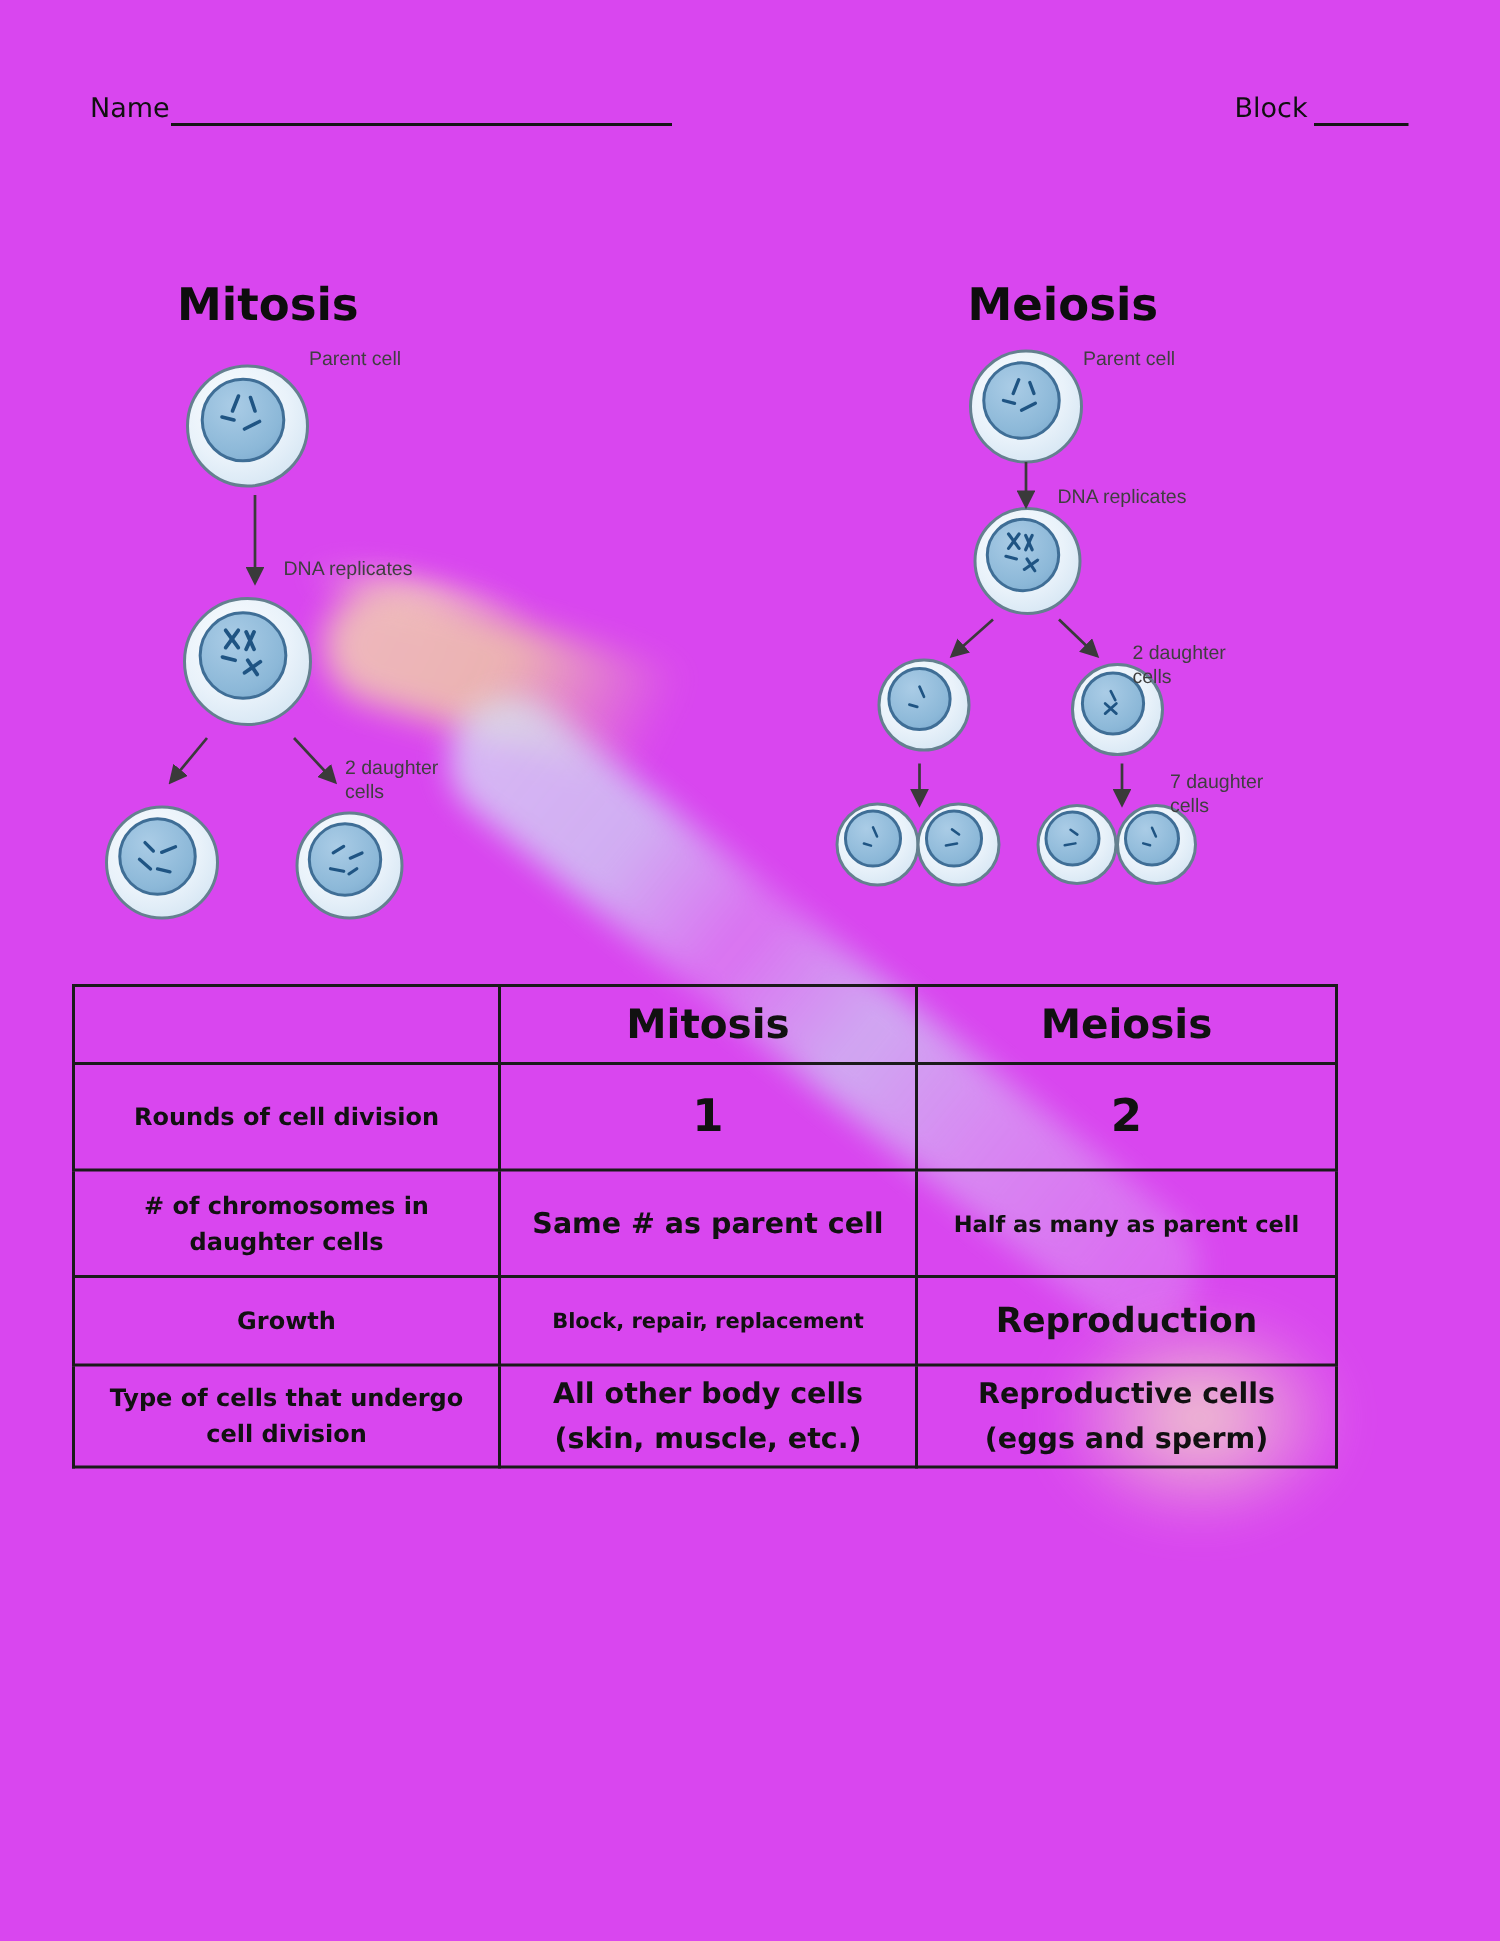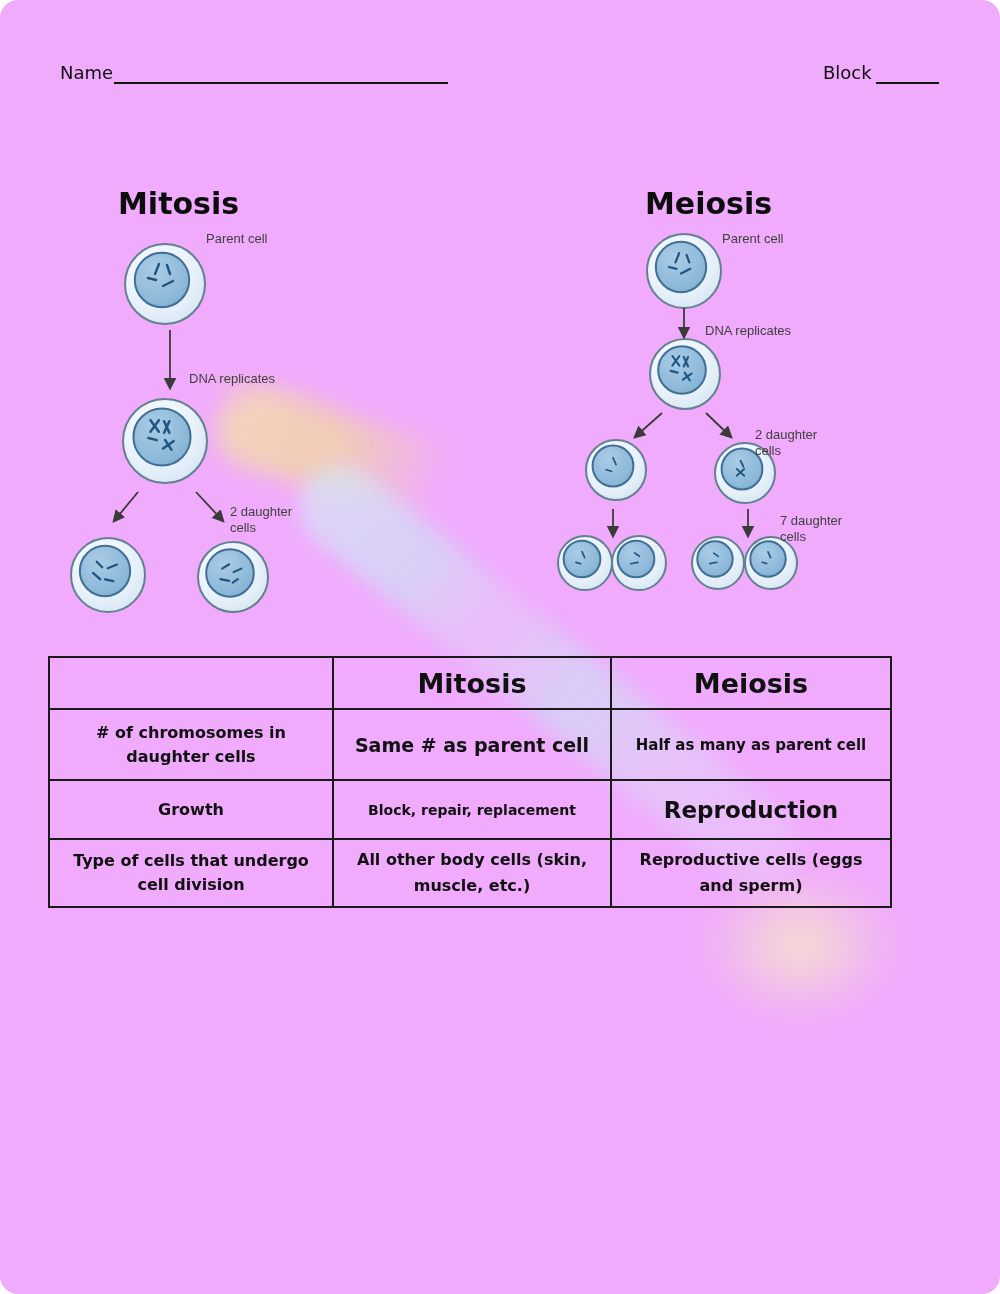--- a/index.html
+++ b/index.html
@@ -1,18 +1,18 @@
 <!DOCTYPE html>
 <html><head>
 <meta charset="utf-8">
 <style>
   html,body{margin:0;padding:0;background:#ffffff;}
   #page{
-    position:relative; width:1000px; height:1294px; background:#f0abfc;
-    font-family:"DejaVu Sans", sans-serif; color:#111; overflow:hidden;border-radius:18px;
+    position:relative; width:1000px; height:1294px; background:#d946ef;
+    font-family:"DejaVu Sans", sans-serif; color:#111; overflow:hidden;
   }
   
   .wm{position:absolute; z-index:0; pointer-events:none;}
   #wm-pink{left:200px; top:378px; width:160px; height:40px; border-radius:50%;
     background:radial-gradient(closest-side,#f3c3cb,rgba(243,195,203,0)); filter:blur(8px);
     transform:rotate(12deg); opacity:.8;}
   #wm-orange{left:212px; top:418px; width:270px; height:78px; border-radius:40px;
     background:linear-gradient(100deg,#f5ddab 10%,#f2d79e 45%,rgba(242,215,158,0) 85%);
     filter:blur(11px); transform:rotate(16deg); opacity:.75;}
   #wm-blue{left:335px; top:448px; width:620px; height:84px; border-radius:42px;
@@ -54,21 +54,21 @@
     border-collapse:collapse; table-layout:fixed;}
   #cmp-table td{border:2px solid #1a1a1a; text-align:center; vertical-align:middle;
     padding:2px 8px; background:transparent;}
   td.hd{font-size:27px; font-weight:bold; height:46px;}
   td.rl{font-size:16px; font-weight:bold; line-height:1.5;}
   td.num{font-size:30px; font-weight:bold;}
   td.vbig{font-size:19px; font-weight:bold;}
   td.vmed{font-size:15px; font-weight:bold;}
   td.vsm{font-size:14px; font-weight:bold;}
   td.vrep{font-size:23px; font-weight:bold;}
-  td.vbody{font-size:16px; font-weight:bold; line-height:1.6;}
+  td.vbody{font-size:19px; font-weight:bold; line-height:1.6;}
   .pad-row3 .rl{padding:0 40px;}
 </style>
 </head>
 <body>
 
 <div id="page">
 
   <div class="wm" id="wm-pink"></div>
   <div class="wm" id="wm-orange"></div>
   <div class="wm" id="wm-blue"></div>
@@ -213,20 +213,25 @@
         <col style="width:284px">
         <col style="width:278px">
         <col style="width:280px">
       </colgroup>
     <tbody>
         <tr>
       <td class="hd"></td>
       <td class="hd">Mitosis</td>
       <td class="hd">Meiosis</td>
     </tr>
+    <tr style="height:71px">
+      <td class="rl">Rounds of cell division</td>
+      <td class="num">1</td>
+      <td class="num">2</td>
+    </tr>
     <tr style="height:71px" class="pad-row3">
       <td class="rl"># of chromosomes in daughter cells</td>
       <td class="vbig">Same # as parent cell</td>
       <td class="vmed">Half as many as parent cell</td>
     </tr>
     <tr style="height:59px">
       <td class="rl">Growth</td>
       <td class="vsm">Block, repair, replacement</td>
       <td class="vrep">Reproduction</td>
     </tr>

